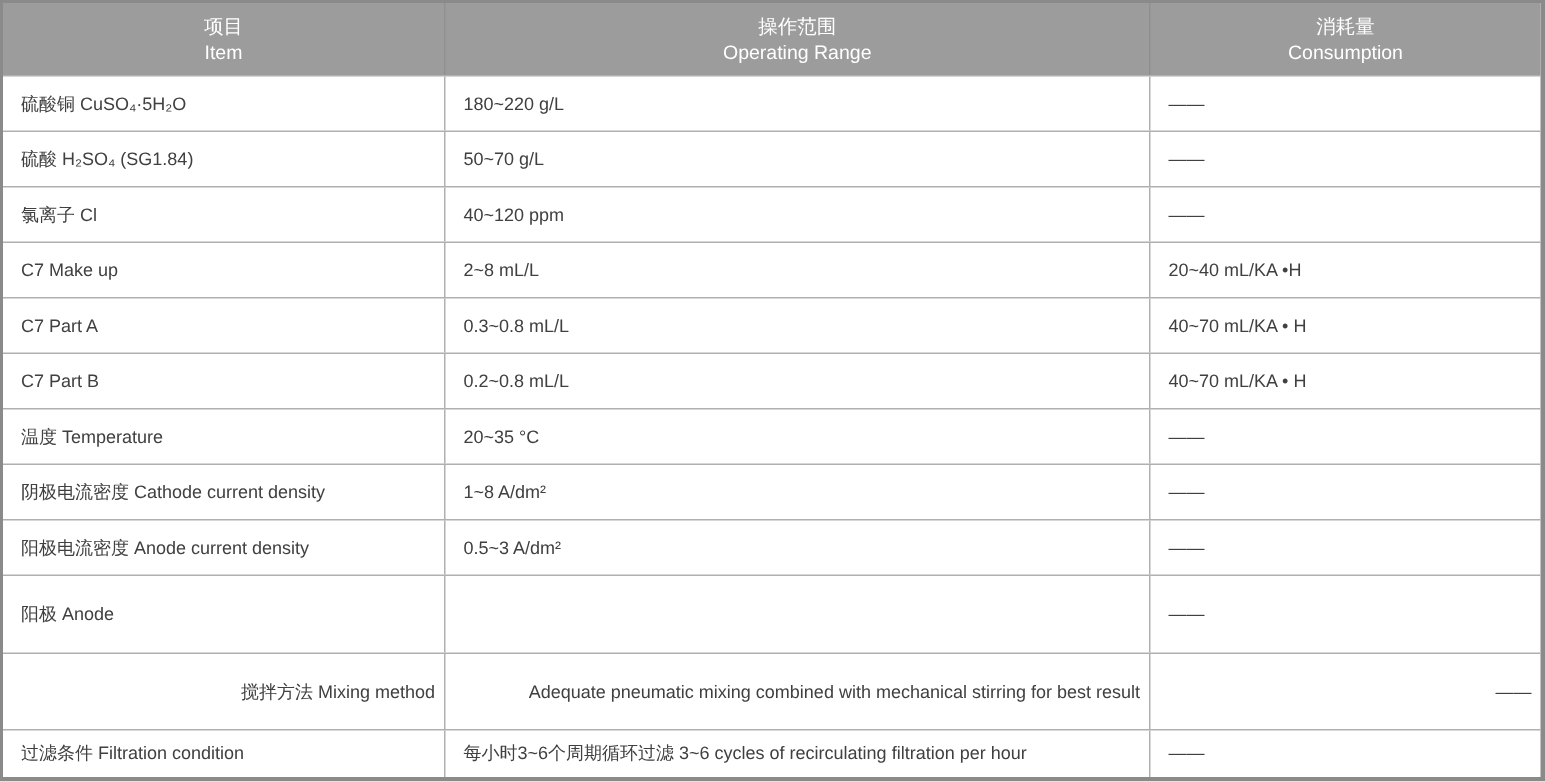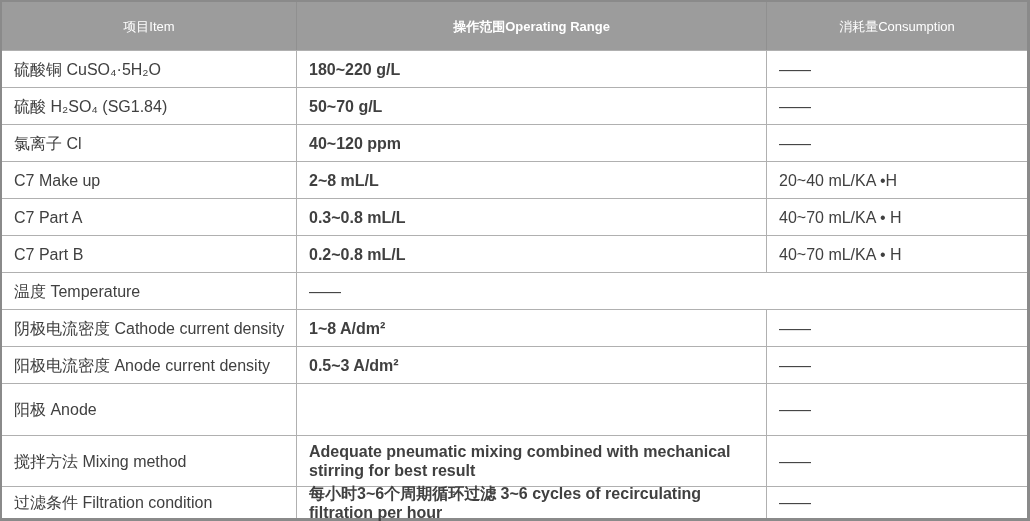--- a/index.html
+++ b/index.html
@@ -30,54 +30,54 @@
   
   .hrow{
     height:48px;
     display:flex;
     background:var(--header-bg);
     color:var(--header-text);
     flex-shrink:0;
   }
   .hrow .cell{
     display:flex;
-    flex-direction:row;
+    flex-direction:column;
     justify-content:center;
     align-items:center;
     text-align:center;
     font-size:13px;
     line-height:17px;
     border-right:1px solid var(--header-divider);
   }
   .hrow .cell:last-child{border-right:none;}
   
   .row{
     height:37px;
     display:flex;
     border-top:1px solid var(--grid-line);
     flex-shrink:0;
   }
   .row.tall{height:52px;}
-  .row.tall2{height:51px;}
+  .row.tall2{height:51px;text-align:right;}
   .row.last{flex:1 1 auto;min-height:30px;}
   .cell{
     display:flex;
     flex-direction:column;
     justify-content:center;
-    font-size:16px;
+    font-size:12px;
     line-height:19px;
   }
   .row .cell{
     border-right:1px solid var(--grid-line);
     padding-left:12px;
     padding-right:6px;
   }
   .row .cell:last-child{border-right:none;}
   .c1{width:295px;flex-shrink:0;}
-  .c2{width:470px;flex-shrink:0;font-weight:bold;}
+  .c2{width:470px;flex-shrink:0;}
   .c3{flex:1 1 auto;}
 </style>
 </head>
 <body>
 
 <div class="table">
 
   <div class="hrow">
     <div class="cell c1">
       <div>项目</div>
@@ -136,20 +136,23 @@
   <div class="row">
     <div class="cell c1">C7 Part B</div>
     <div class="cell c2">
       <div>0.2~0.8 mL/L</div>
     </div>
     <div class="cell c3">40~70 mL/KA • H</div>
   </div>
 
   <div class="row">
     <div class="cell c1">温度  Temperature</div>
+    <div class="cell c2">
+      <div>20~35 °C</div>
+    </div>
     <div class="cell c3">——</div>
   </div>
 
   <div class="row">
     <div class="cell c1">阴极电流密度  Cathode current density</div>
     <div class="cell c2">
       <div>1~8 A/dm²</div>
     </div>
     <div class="cell c3">——</div>
   </div>

